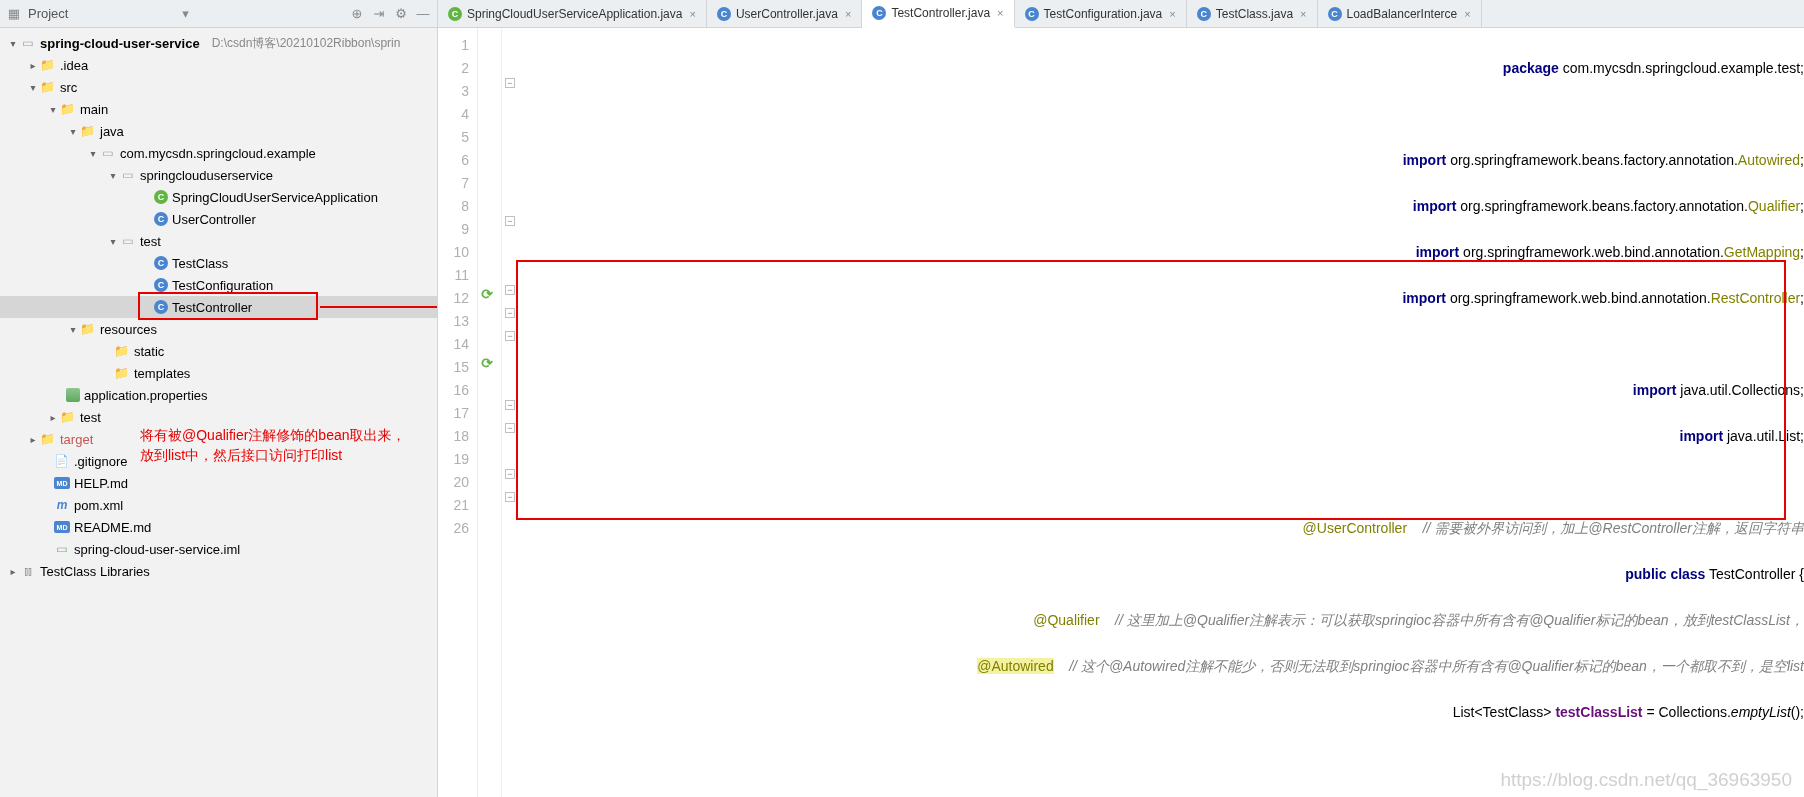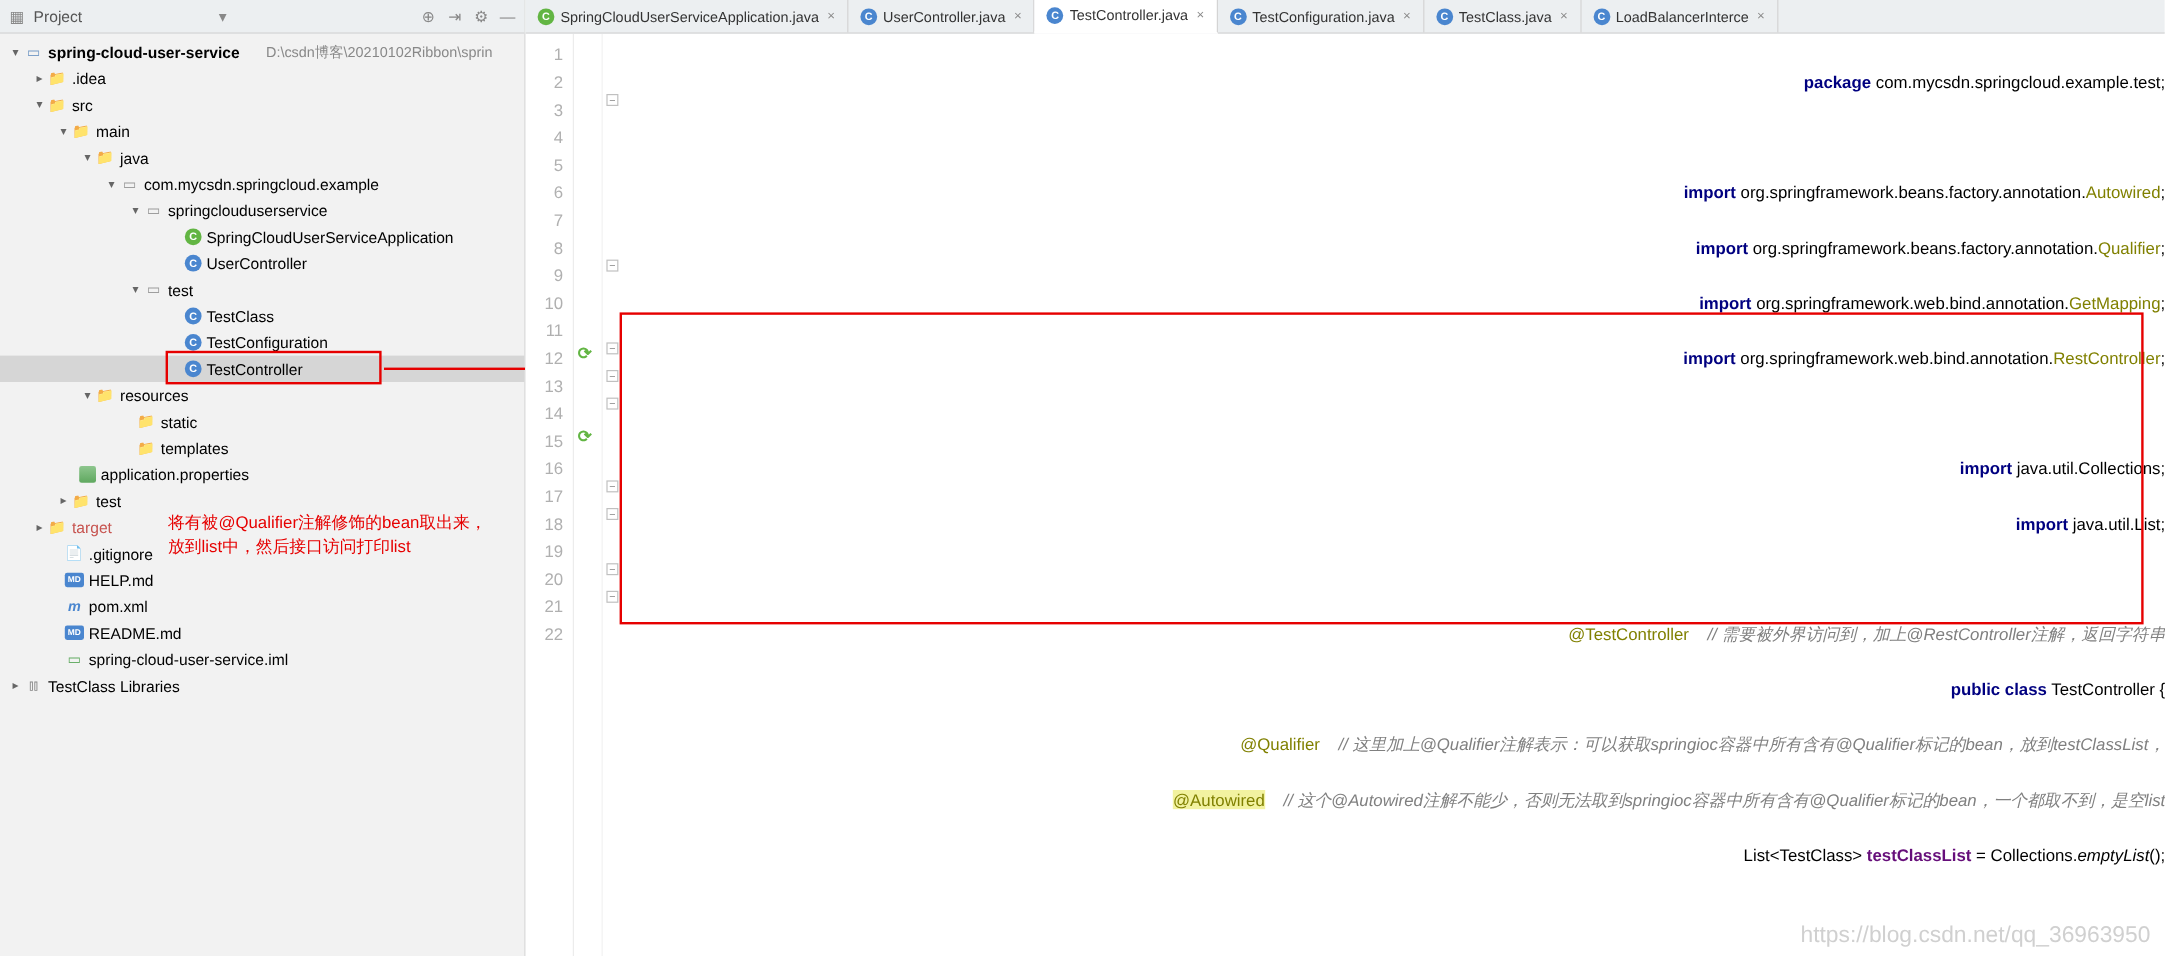--- a/index.html
+++ b/index.html
@@ -24,21 +24,21 @@
 .module-icon { color:#7da0c9; }
 .class-icon { background:#62b543; color:#fff; border-radius:50%; width:14px; height:14px; font-size:9px; font-weight:bold; }
 .class-icon.blue { background:#4a86cf; }
 .prop-icon { background:linear-gradient(#8ec68e,#5fa85f); width:14px; height:14px; border-radius:2px; }
 .file-icon { color:#9e9e9e; }
 .md-icon { background:#4a86cf; color:#fff; width:16px; height:12px; font-size:7px; font-weight:bold; border-radius:2px; }
 .xml-icon { color:#4a86cf; font-style:italic; font-weight:bold; }
 .iml-icon { color:#6aaf6a; }
 .label { color:#000; }
 .label.bold { font-weight:bold; }
-.label.muted { color:#888; font-size:12px; margin-left:22px; }
+.label.muted { color:#888; font-size:12px; margin-left:12px; }
 .label.excl { color:#c75450; }
 .annotation-red { position:absolute; color:#e60000; font-size:14px; line-height:18px; pointer-events:none; }
 .red-box-tree { position:absolute; border:2px solid #e60000; pointer-events:none; }
 .red-arrow { position:absolute; width:140px; height:2px; background:#e60000; pointer-events:none; }
 .red-arrow::after { content:""; position:absolute; right:-8px; top:-4px; border-left:10px solid #e60000; border-top:5px solid transparent; border-bottom:5px solid transparent; }
 
 
 .editor { flex:1; display:flex; flex-direction:column; background:#fff; }
 .tabs { height:28px; background:#eceff1; border-bottom:1px solid #d4d4d4; display:flex; align-items:stretch; }
 .tab { display:flex; align-items:center; padding:0 10px; border-right:1px solid #d4d4d4; gap:5px; cursor:pointer; color:#333; font-size:12px; }
@@ -270,21 +270,21 @@
           <div style="height: 23px;">12</div>
           <div style="height: 23px;">13</div>
           <div style="height: 23px;">14</div>
           <div style="height: 23px;">15</div>
           <div style="height: 23px;">16</div>
           <div style="height: 23px;">17</div>
           <div style="height: 23px;">18</div>
           <div style="height: 23px;">19</div>
           <div style="height: 23px;">20</div>
           <div style="height: 23px;">21</div>
-          <div style="height: 23px;">22</div>
+          <div style="height: 23px;">26</div>
         </div>
       <div class="gutter-marks">
         <span class="gutter-mark run" style="top:258px">⟳</span>
         <span class="gutter-mark run" style="top:327px">⟳</span>
       </div>
       <div class="fold-col">
         <span class="fold" style="top:50px">−</span>
         <span class="fold" style="top:188px">−</span>
         <span class="fold" style="top:257px">−</span>
         <span class="fold" style="top:280px">−</span>
@@ -299,21 +299,21 @@
 <div class="line"><span class="kw">package</span> com.mycsdn.springcloud.example.test;</div>
 <div class="line"></div>
 <div class="line"><span class="kw">import</span> org.springframework.beans.factory.annotation.<span class="ann">Autowired</span>;</div>
 <div class="line"><span class="kw">import</span> org.springframework.beans.factory.annotation.<span class="ann">Qualifier</span>;</div>
 <div class="line"><span class="kw">import</span> org.springframework.web.bind.annotation.<span class="ann">GetMapping</span>;</div>
 <div class="line"><span class="kw">import</span> org.springframework.web.bind.annotation.<span class="ann">RestController</span>;</div>
 <div class="line"></div>
 <div class="line"><span class="kw">import</span> java.util.Collections;</div>
 <div class="line"><span class="kw">import</span> java.util.List;</div>
 <div class="line"></div>
-<div class="line"><span class="ann">@TestController</span>    <span class="cmt">// 需要被外界访问到，加上@RestController注解，返回字符串</span></div>
+<div class="line"><span class="ann">@UserController</span>    <span class="cmt">// 需要被外界访问到，加上@RestController注解，返回字符串</span></div>
 <div class="line"><span class="kw">public class</span> TestController {</div>
 <div class="line">    <span class="ann">@Qualifier</span>    <span class="cmt">// 这里加上@Qualifier注解表示：可以获取springioc容器中所有含有@Qualifier标记的bean，放到testClassList，</span></div>
 <div class="line">    <span class="ann-w">@Autowired</span>    <span class="cmt">// 这个@Autowired注解不能少，否则无法取到springioc容器中所有含有@Qualifier标记的bean，一个都取不到，是空list</span></div>
 <div class="line">    <span>List&lt;TestClass&gt; </span><span class="field">testClassList</span><span> = Collections.</span><span class="method-use">emptyList</span><span>();</span></div>
 <div class="line"></div>
 <div class="line">    <span class="ann">@GetMapping</span>(<span class="str">"/test"</span>)</div>
 
 
 
 

